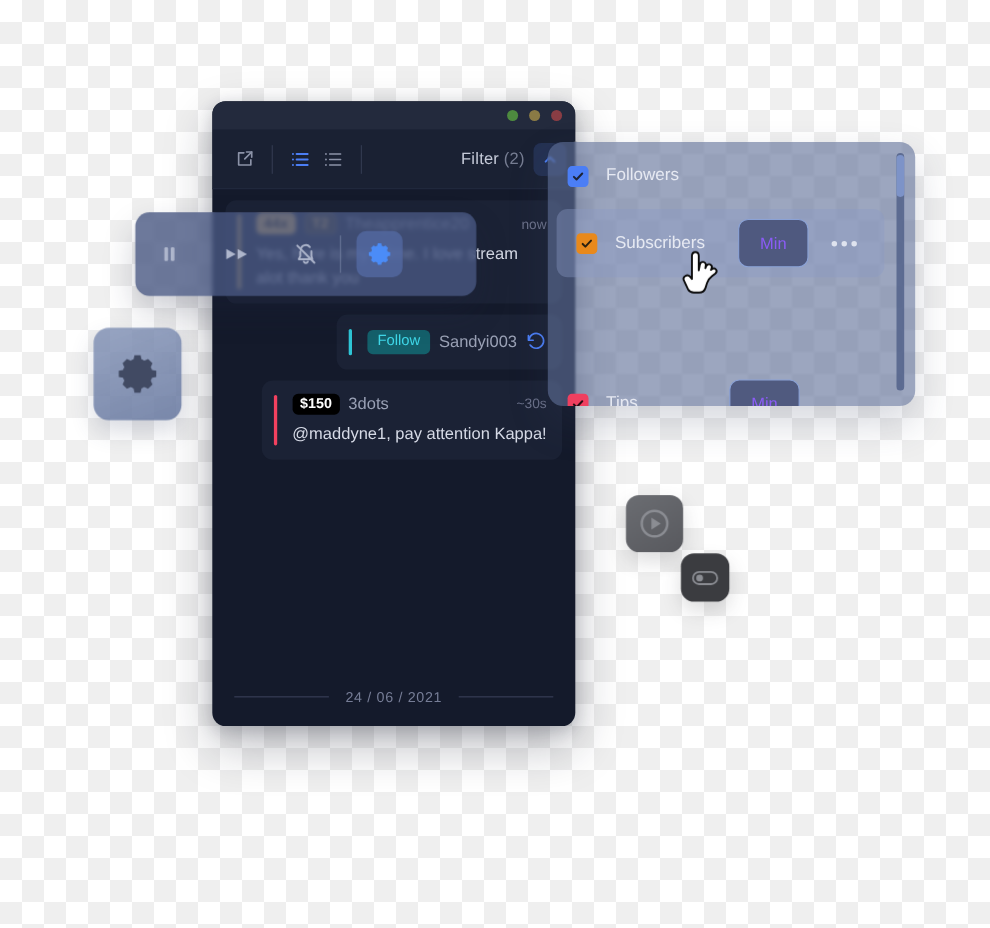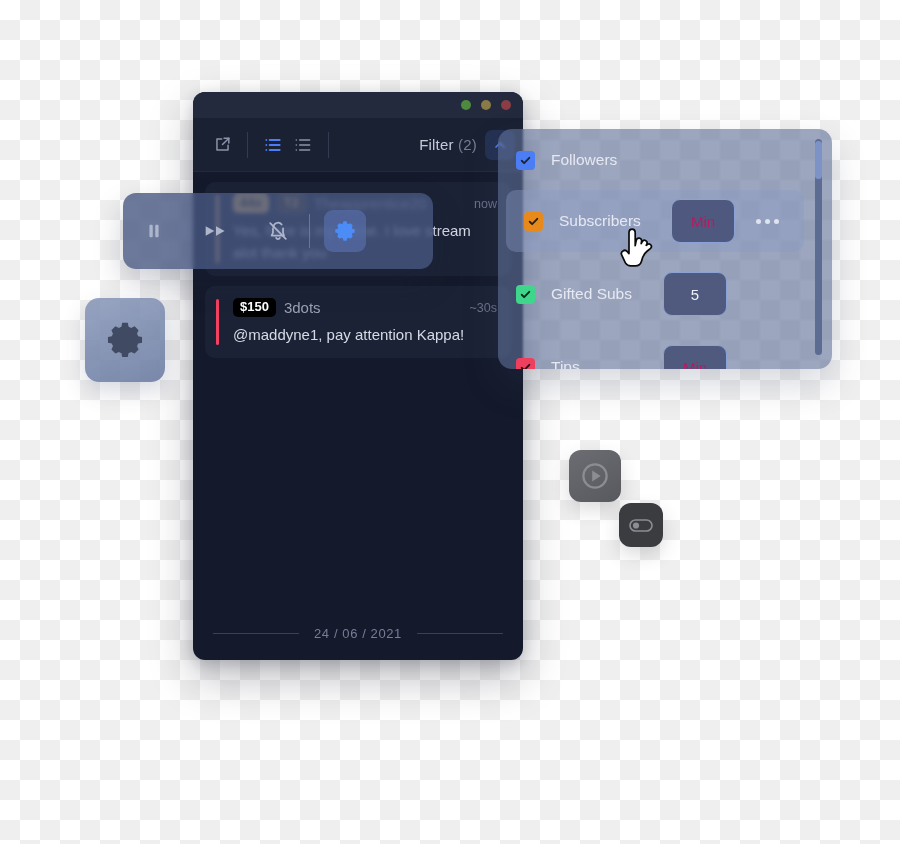--- a/index.html
+++ b/index.html
@@ -96,20 +96,21 @@
   }
 
   
   .msg-list {
     flex: 1 1 auto;
     padding: 10px 12px 0 12px;
     display: flex;
     flex-direction: column;
     gap: 10px;
     overflow: hidden;
+    align-items: flex-end;
   }
 
   .msg {
     background: #1b2235;
     border-radius: 10px;
     padding: 12px 14px 13px 14px;
     position: relative;
   }
   .msg .accent {
     position: absolute;
@@ -256,21 +257,21 @@
   .fp-input {
     position: absolute;
     left: 165px;
     width: 64px; height: 44px;
     border-radius: 9px;
     background: rgba(69,80,118,0.88);
     border: 1px solid #8ba2d6;
     display: flex; align-items: center; justify-content: center;
     font-size: 15px;
   }
-  .fp-input.placeholder { color: #be185d; }
+  .fp-input.placeholder { color: #8b5cf6; }
   .fp-input.filled { color: #eef1f8; }
   .fp-more {
     position: absolute;
     left: 250px;
     display: flex;
     gap: 4px;
   }
   .fp-more i {
     width: 5px; height: 5px; border-radius: 50%;
     background: #dfe3ee;
@@ -385,20 +386,35 @@
           <div class="msg-head">
             <span class="badge amber">44x</span>
             <span class="badge tier">T2</span>
             <span class="uname">Theapprentice20</span>
             <span class="msg-time">now</span>
           </div>
           <div class="msg-body">Yes, here is my prime. I love stream alot thank you</div>
         </div>
       </div>
 
+      <div class="msg compact">
+        <span class="accent" style="background:#2ec5d6"></span>
+        <div class="msg-inner">
+          <div class="msg-head">
+            <span class="badge follow">Follow</span>
+            <span class="uname">Sandyi003</span>
+            <span class="replay-icon">
+              <svg width="19" height="19" viewBox="0 0 24 24" fill="none" stroke="currentColor" stroke-width="1.9" stroke-linecap="round" stroke-linejoin="round">
+                <path d="M3.5 10.5A8.5 8.5 0 1 1 5 16"></path>
+                <path d="M3 5v5.5h5.5"></path>
+              </svg>
+            </span>
+          </div>
+        </div>
+      </div>
 
       <div class="msg">
         <span class="accent" style="background:#f3415f"></span>
         <div class="msg-inner">
           <div class="msg-head">
             <span class="badge money">$150</span>
             <span class="uname">3dots</span>
             <span class="msg-time">~30s</span>
           </div>
           <div class="msg-body">@maddyne1, pay attention Kappa!</div>
@@ -473,29 +489,20 @@
         </span>
         <span class="fp-label">Subscribers</span>
         <span class="fp-input placeholder">Min</span>
         <span class="fp-more">
             <i></i>
             <i></i>
             <i></i>
           </span>
       </div>
 
-      <div class="fp-row" style="top:134px">
-        <span class="cbox" style="background:#3ed68a">
-          <svg width="13" height="13" viewBox="0 0 24 24" fill="none" stroke="#0f2a1d" stroke-width="3.4" stroke-linecap="round" stroke-linejoin="round">
-              <path d="M5 12.5l4.5 4.5L19 7"></path>
-            </svg>
-        </span>
-        <span class="fp-label">Gifted Subs</span>
-        <span class="fp-input filled">5</span>
-      </div>
 
       <div class="fp-row" style="top:207px">
         <span class="cbox" style="background:#ef3f5f">
           <svg width="13" height="13" viewBox="0 0 24 24" fill="none" stroke="#2c0d14" stroke-width="3.4" stroke-linecap="round" stroke-linejoin="round">
               <path d="M5 12.5l4.5 4.5L19 7"></path>
             </svg>
         </span>
         <span class="fp-label">Tips</span>
         <span class="fp-input placeholder">Min</span>
       </div>

